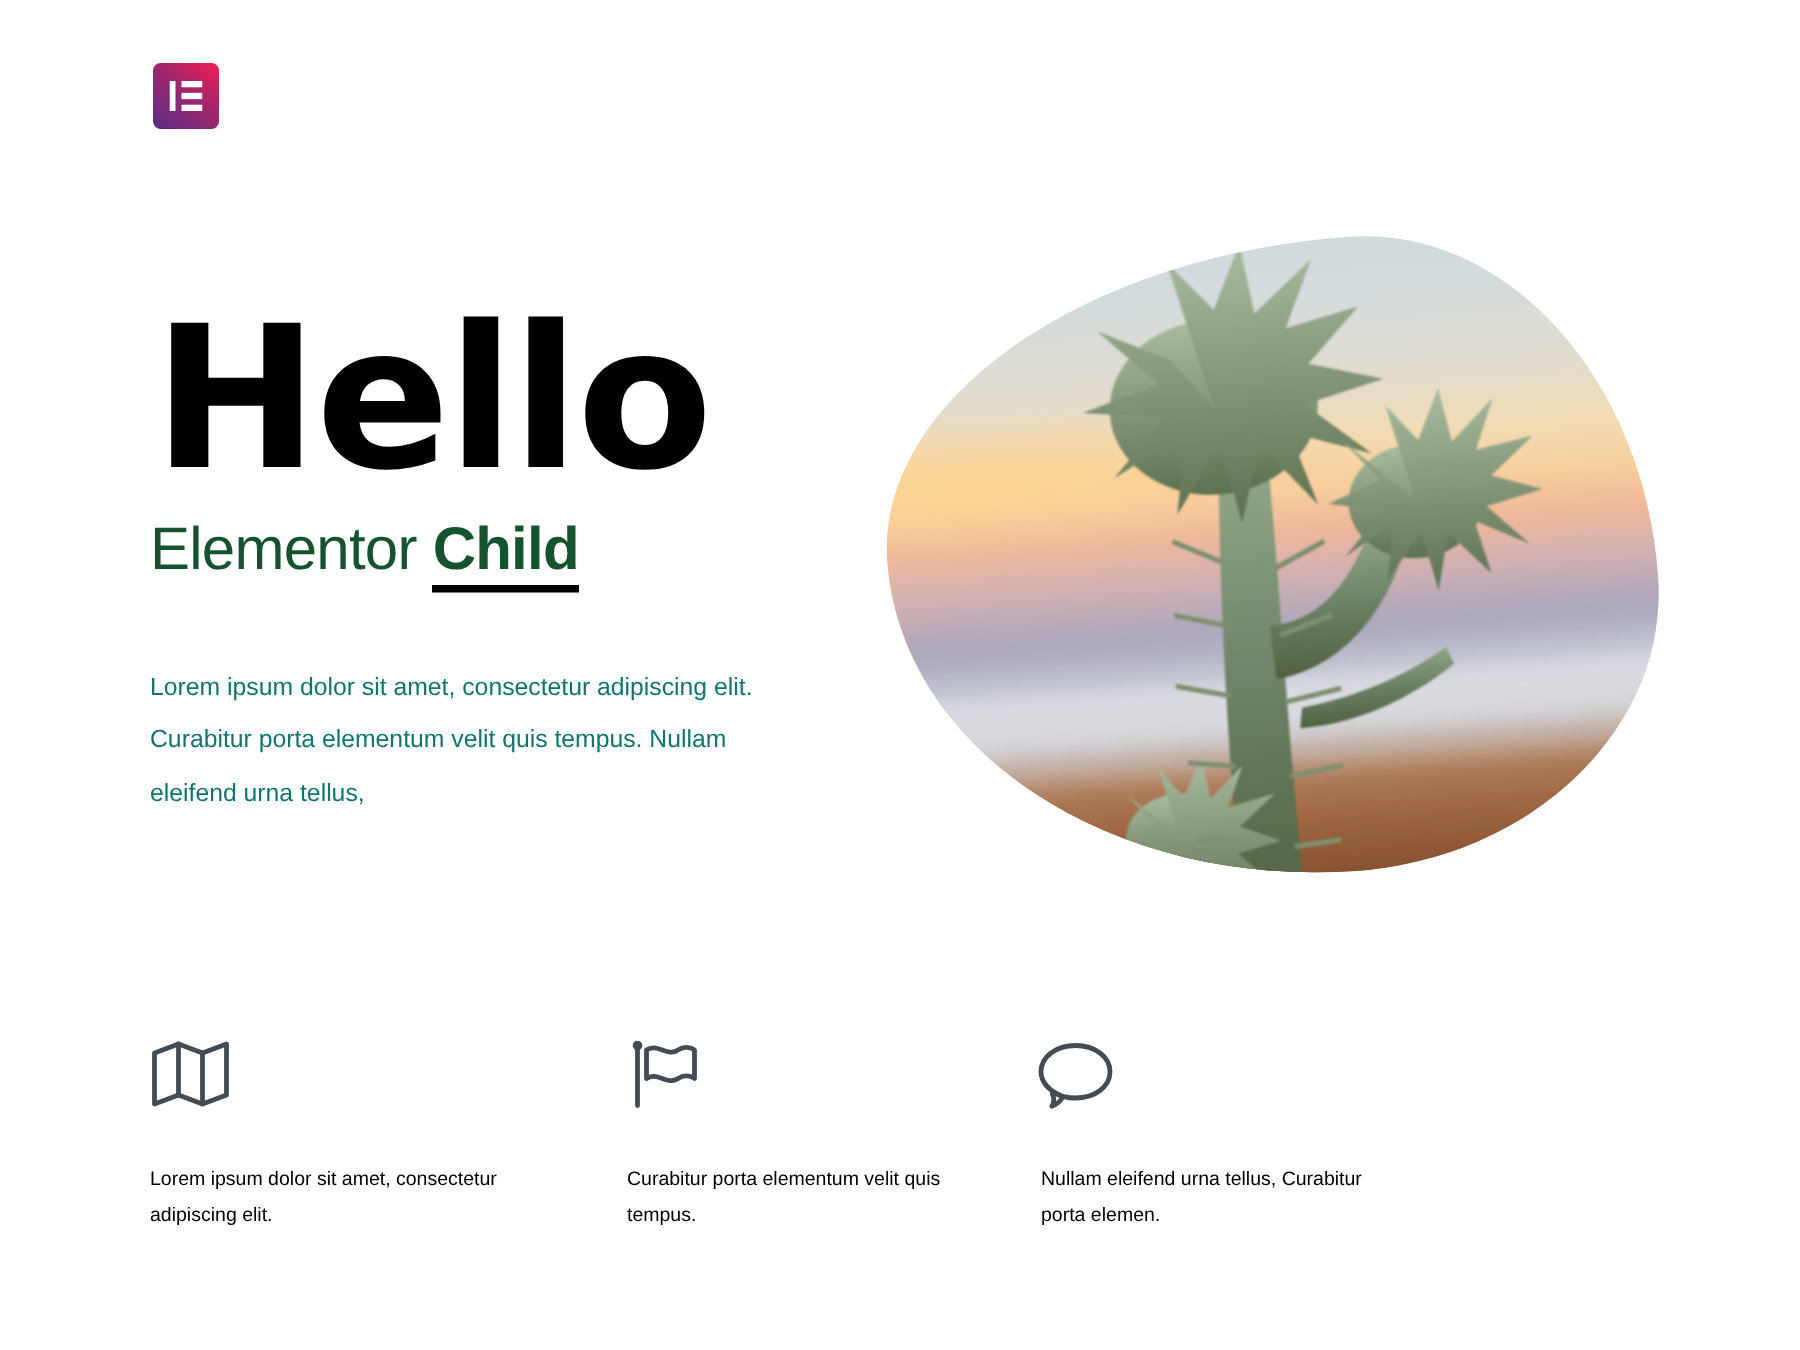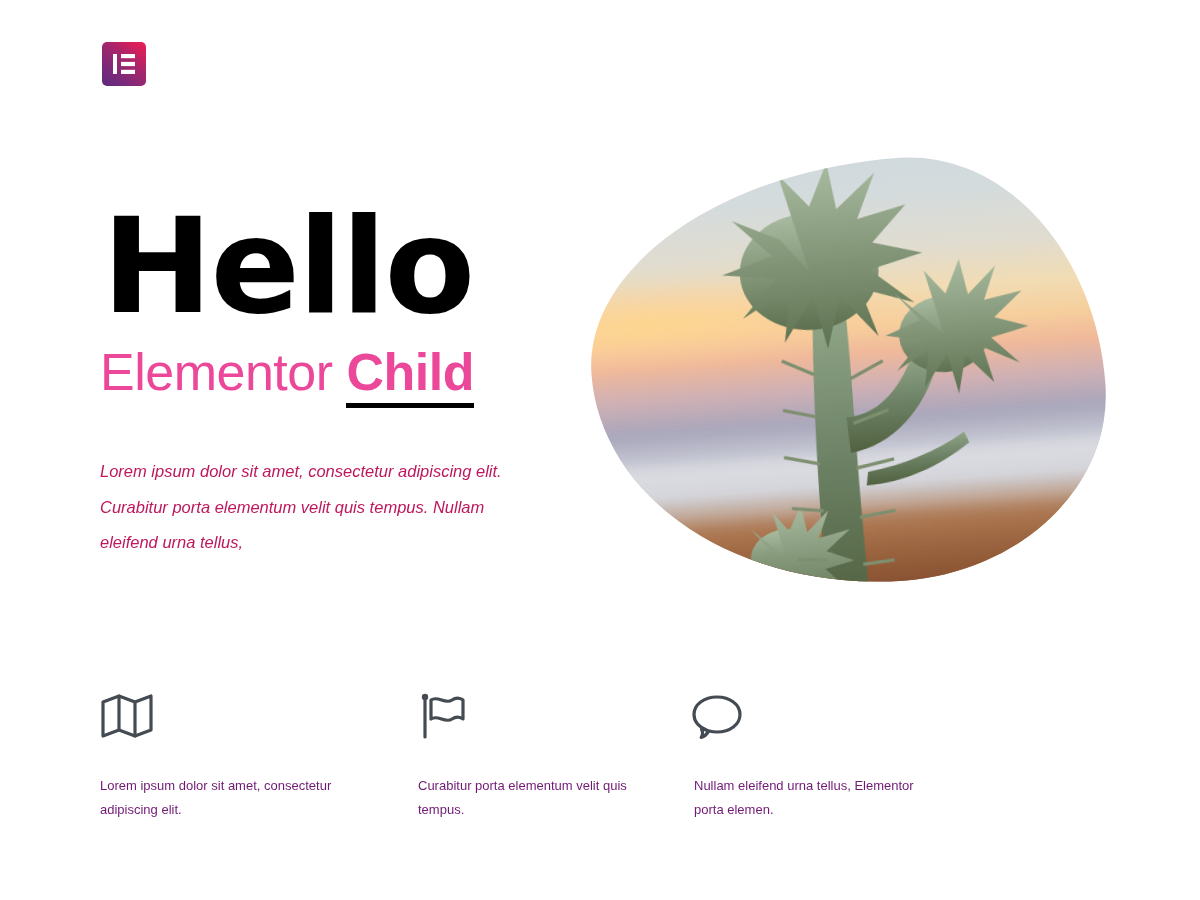--- a/index.html
+++ b/index.html
@@ -44,41 +44,40 @@
   .headline {
     font-family: "DejaVu Sans", "Liberation Sans", sans-serif;
     font-weight: 800;
     font-size: 132px;
     line-height: 1.0;
     letter-spacing: -2px;
     color: #000000;
     margin: 0 0 4px 2px;
   }
   .subhead {
-    font-size: 52px;
+    font-size: 40px;
     font-weight: 400;
     line-height: 1.1;
-    color: #ec4899;
+    color: #14532d;
     letter-spacing: -0.5px;
     margin: 12px 0 0 0;
     white-space: nowrap;
   }
   .subhead .strong {
     font-weight: 700;
     border-bottom: 5px solid #000000;
     padding-bottom: 2px;
     display: inline-block;
   }
   .body-copy {
     margin-top: 46px;
     font-size: 16.5px;
     line-height: 2.15;
-    color: #be185d;
+    color: #0f766e;
     max-width: 430px;
-    font-style: italic;
   }
 
   
   .blob-wrap {
     position: absolute;
     left: 592px;
     top: 162px;
     width: 512px;
     height: 422px;
   }
@@ -158,21 +157,21 @@
   .feature:nth-child(4) { width: 185px; padding-right: 0; }
   .feat-icon {
     height: 56px;
     display: flex;
     align-items: center;
   }
   .feat-text {
     margin-top: 30px;
     font-size: 13px;
     line-height: 1.85;
-    color: #701a75;
+    color: #000000;
     white-space: pre-line;
   }
   .feature:nth-child(3) .feat-text { padding-left: 4px; }
 </style>
 </head>
 <body>
 
 <div class="page">
 
   <div class="logo">
@@ -275,19 +274,19 @@
       </div>
       <div class="feat-text">Curabitur porta elementum velit quis tempus.</div>
     </div>
 
     <div class="feature">
       <div class="feat-icon">
         <svg width="54" height="50" viewBox="0 0 54 50" fill="none" stroke="#454b52" stroke-width="3.2" stroke-linejoin="round" stroke-linecap="round">
           <path d="M27 6 C40 6 50 13.5 50 23.5 C50 33.5 40 41 27 41 C21.5 41 16.5 39.7 12.6 37.4 L11.5 38.2 C12.8 40.6 13 43.6 11.2 46.5 C14.8 45.2 17 43 18.5 40.4 L16.5 39 C9.5 36 4 30.4 4 23.5 C4 13.5 14 6 27 6 Z"></path>
         </svg>
       </div>
-      <div class="feat-text"> Nullam eleifend urna tellus, Elementor porta elemen.</div>
+      <div class="feat-text"> Nullam eleifend urna tellus, Curabitur porta elemen.</div>
     </div>
 
 
   </div>
 
 </div>
 
 </body></html>

